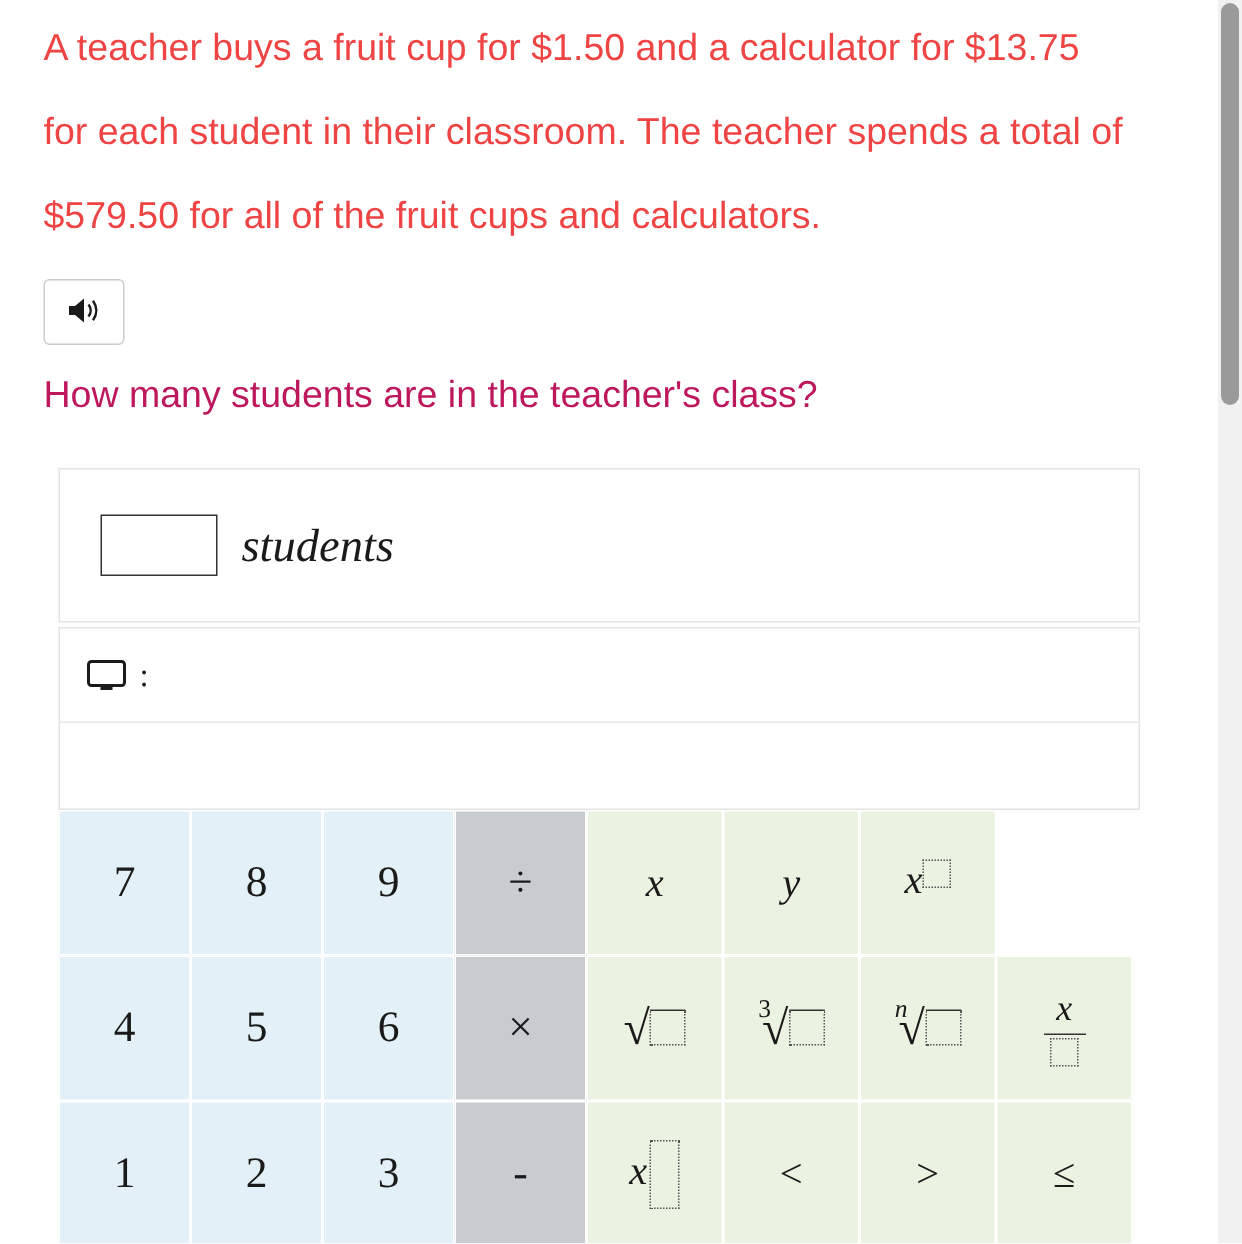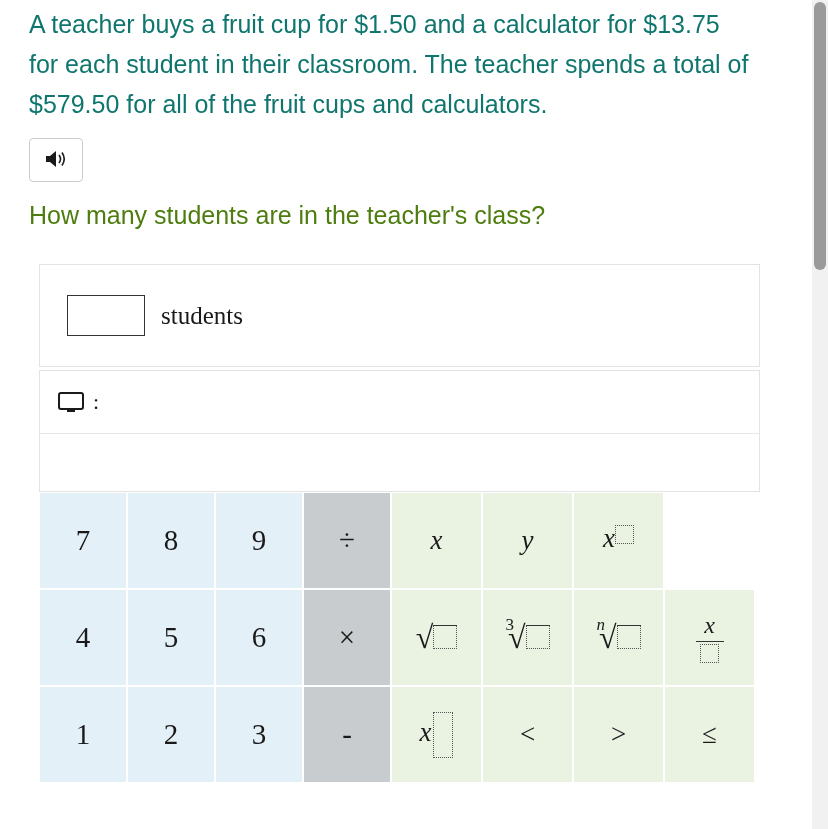--- a/index.html
+++ b/index.html
@@ -19,42 +19,42 @@
     position: absolute;
     left: 0; top: 0;
     width: 812px;
     height: 829px;
     overflow: hidden;
     box-sizing: border-box;
     padding: 0;
   }
   .problem-text {
     font-size: 25px;
-    line-height: 40px;
-    color: #0f766e;
+    line-height: 56px;
+    color: #ef4444;
     padding: 4px 60px 0 29px;
     font-family: "Liberation Sans", sans-serif;
   }
   .speaker-btn {
     margin: 14px 0 0 29px;
     width: 54px;
     height: 44px;
     border: 1px solid #cccccc;
     border-radius: 4px;
     background: #ffffff;
     display: flex;
     align-items: center;
     justify-content: center;
     cursor: pointer;
     padding: 0;
   }
   .question-text {
     font-size: 25px;
     line-height: 34px;
-    color: #4d7c0f;
+    color: #be185d;
     padding: 16px 29px 0 29px;
   }
   .answer-box {
     margin: 32px 0 0 39px;
     width: 721px;
     height: 103px;
     border: 1px solid #e3e3e3;
     box-sizing: border-box;
     display: flex;
     align-items: center;
@@ -66,23 +66,24 @@
     height: 41px;
     border: 1px solid #333333;
     background: #ffffff;
     box-sizing: border-box;
     font-size: 20px;
     padding: 0 4px;
     font-family: "Liberation Serif", serif;
   }
   .answer-unit {
     margin-left: 16px;
-    font-size: 25px;
+    font-size: 31px;
     color: #1a1a1a;
     font-family: "Liberation Serif", serif;
+    font-style: italic;
   }
   .kb-header {
     margin: 3px 0 0 39px;
     width: 721px;
     height: 63px;
     border: 1px solid #e3e3e3;
     border-bottom: none;
     box-sizing: border-box;
     display: flex;
     align-items: center;

